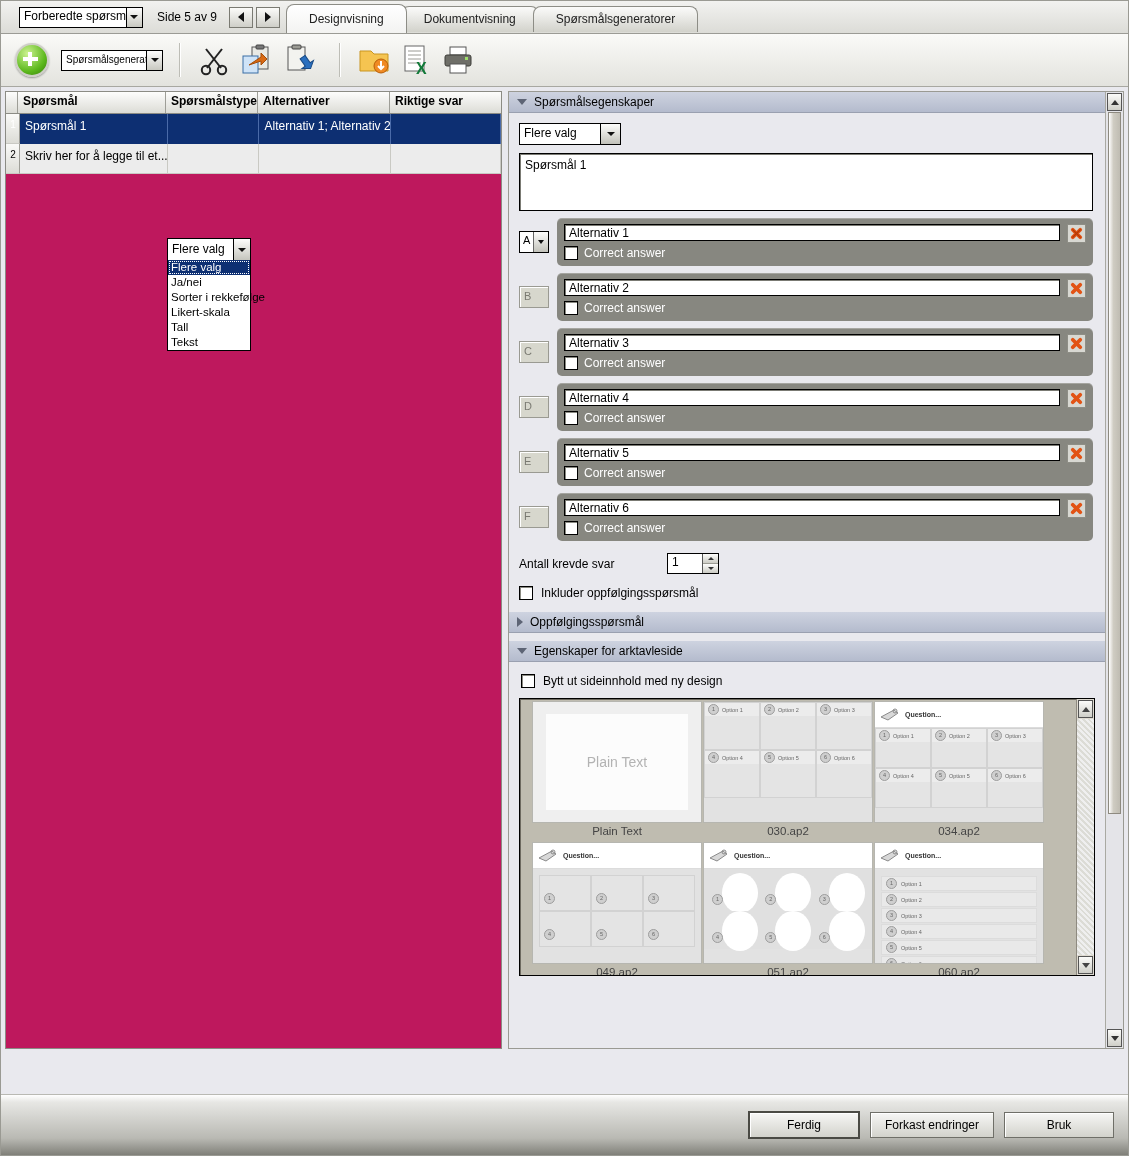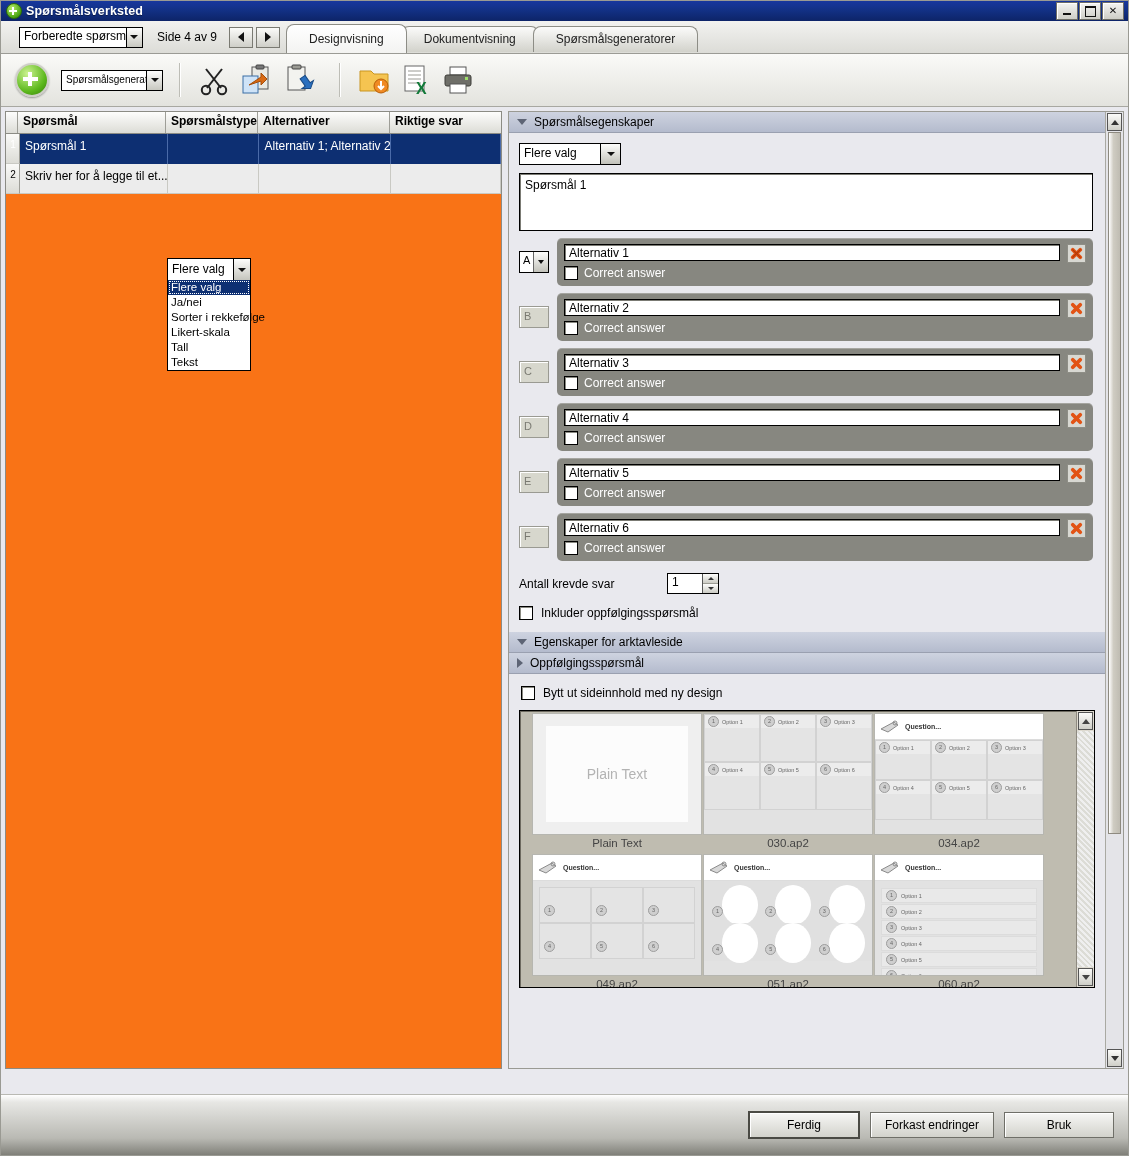--- a/index.html
+++ b/index.html
@@ -67,21 +67,21 @@
   .plusbtn:after{left:11px;top:7px;width:4px;height:14px;}
   #generator-combo{margin-left:12px;width:100px;}
   #generator-combo .txt{width:82px;overflow:hidden;font-size:10px;line-height:18px;}
   .ticon{width:34px;height:34px;margin-right:8px;position:relative;flex:none;}
   .ticon svg{width:34px;height:34px;display:block;}
 
   
   .body{display:flex;height:962px;padding:4px 4px 0 4px;box-sizing:border-box;}
 
   
-  .leftpane{width:497px;background:#f97316;border:1px solid #8b8b84;box-sizing:border-box;
+  .leftpane{width:497px;background:#be185d;border:1px solid #8b8b84;box-sizing:border-box;
             position:relative;overflow:hidden;}
   .grid-head{display:flex;height:21px;background:linear-gradient(to bottom,#fbfbfa,#dededa);
      border-bottom:1px solid #8b8b84;font-weight:bold;font-size:12px;}
   .gh{border-right:1px solid #9e9e97;padding:2px 0 0 5px;box-sizing:border-box;overflow:hidden;
       background:linear-gradient(to bottom,#fdfdfc,#dcdcd6);}
   .gh.rownum{width:12px;padding:0;}
   .c1{width:148px;} .c2{width:92px;} .c3{width:132px;} .c4{width:110px;border-right:none;}
   .grow{display:flex;height:30px;font-size:12px;align-items:stretch;}
   .grow .cell{border-right:1px solid #c9c9c3;padding:5px 0 0 5px;box-sizing:border-box;overflow:hidden;white-space:nowrap;}
   .grow .rownum{width:12px;padding:5px 0 0 1px;font-size:10px;text-align:center;
@@ -198,42 +198,29 @@
   .btn{height:24px;min-width:80px;padding:0 14px;font-size:12px;
      background:linear-gradient(to bottom,#f7f7f5,#d3d3cc);border:1px solid #6f6f68;
      box-shadow:inset 1px 1px 0 #fff;display:flex;align-items:center;justify-content:center;}
   .btn.def{border:2px solid #4a4a44;}
 </style>
 </head>
 <body>
 
 <div class="app">
 
-  <div class="titlebar">
-    <span class="tb-icon"></span>
-    <span class="tb-title">Spørsmålsverksted</span>
-    <span class="winbtns">
-      <span class="winbtn">
-          <span class="mn"></span>
-        </span>
-      <span class="winbtn">
-          <span class="mx"></span>
-        </span>
-      <span class="winbtn">✕</span>
-    </span>
-  </div>
 
   <div class="topbar">
     <span class="combo" id="page-selector">
       <span class="txt">Forberedte spørsmål</span>
       <span class="arw">
           <i></i>
         </span>
     </span>
-    <span class="pagelabel">Side 4 av 9</span>
+    <span class="pagelabel">Side 5 av 9</span>
     <span class="navbtns">
       <span class="navbtn">
           <span class="tl"></span>
         </span>
       <span class="navbtn">
           <span class="tr"></span>
         </span>
     </span>
     <div class="tabs">
       <div class="tab active">Designvisning</div>
@@ -527,28 +514,28 @@
           </div>
 
 
 
           <div class="ckrow" style="margin-bottom:12px">
             <span class="ck"></span>
             <span>Inkluder oppfølgingsspørsmål</span>
           </div>
         </div>
 
+        <div class="section-head">
+          <span class="tri right"></span>
+          <span>Oppfølgingsspørsmål</span>
+        </div>
+
         <div class="section-head" style="margin-top:8px">
           <span class="tri down"></span>
           <span>Egenskaper for arktavleside</span>
-        </div>
-
-        <div class="section-head">
-          <span class="tri right"></span>
-          <span>Oppfølgingsspørsmål</span>
         </div>
 
         <div class="ckrow" style="margin:12px 0 0 12px">
           <span class="ck"></span>
           <span>Bytt ut sideinnhold med ny design</span>
         </div>
 
         <div class="thumbwrap">
           <div class="thumbgrid">
 

